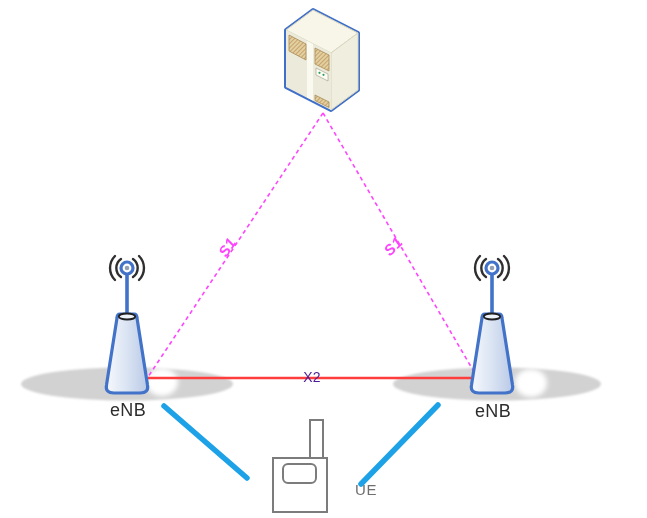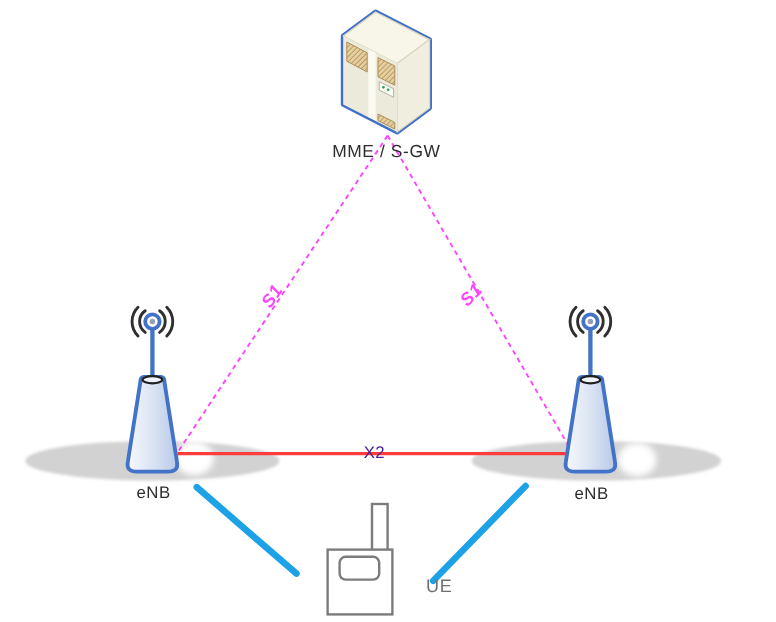--- a/index.html
+++ b/index.html
@@ -15,21 +15,21 @@
     position: absolute;
     left: 0; top: 0;
   }
   .lbl {
     position: absolute;
     transform: translate(-50%, -50%);
     white-space: nowrap;
     user-select: none;
   }
   .node-lbl {
-    font-size: 14px;
+    font-size: 18px;
     letter-spacing: 0.4px;
     color: #2d2d2d;
   }
   .mme-lbl { font-size: 14.5px; letter-spacing: 0.5px; color: #333333; }
   .ue-lbl  { font-size: 15px; letter-spacing: 0.5px; }
   .x2-lbl  { font-size: 14px; letter-spacing: 0.3px; }
   .s1-lbl {
     font-size: 15px;
     font-style: italic;
     font-weight: 600;
@@ -110,21 +110,20 @@
       <path d="M 33 87 L 47 94 L 47 99.5 L 33 92.5 Z" fill="url(#vent)" stroke="#a98c55" stroke-width="0.8"></path>
     </g>
 
     <g fill="#ffffff" stroke-width="2" stroke="#7c7c7c">
       <rect x="310" y="420" width="13" height="40"></rect>
       <rect x="273" y="458" width="54" height="54"></rect>
       <rect x="283" y="464" width="33" height="19" rx="5"></rect>
     </g>
   </svg>
 
-  <div class="lbl mme-lbl" style="left: 322px; top: 127px; color: rgb(45, 45, 45);">MME / S-GW</div>
 
   <div class="lbl s1-lbl s1-left" style="left: 227px; top: 247px; color: rgb(255, 68, 255);">S1</div>
 
   <div class="lbl s1-lbl s1-right" style="left: 393px; top: 246px; color: rgb(255, 68, 255);">S1</div>
 
   <div class="lbl x2-lbl" style="left: 312px; top: 377px; color: #4c1d95;">X2</div>
 
   <div class="lbl node-lbl" style="left: 128px; top: 410px; color: rgb(45, 45, 45);">eNB</div>
 
   <div class="lbl node-lbl" style="left: 493px; top: 411px; color: rgb(45, 45, 45);">eNB</div>

